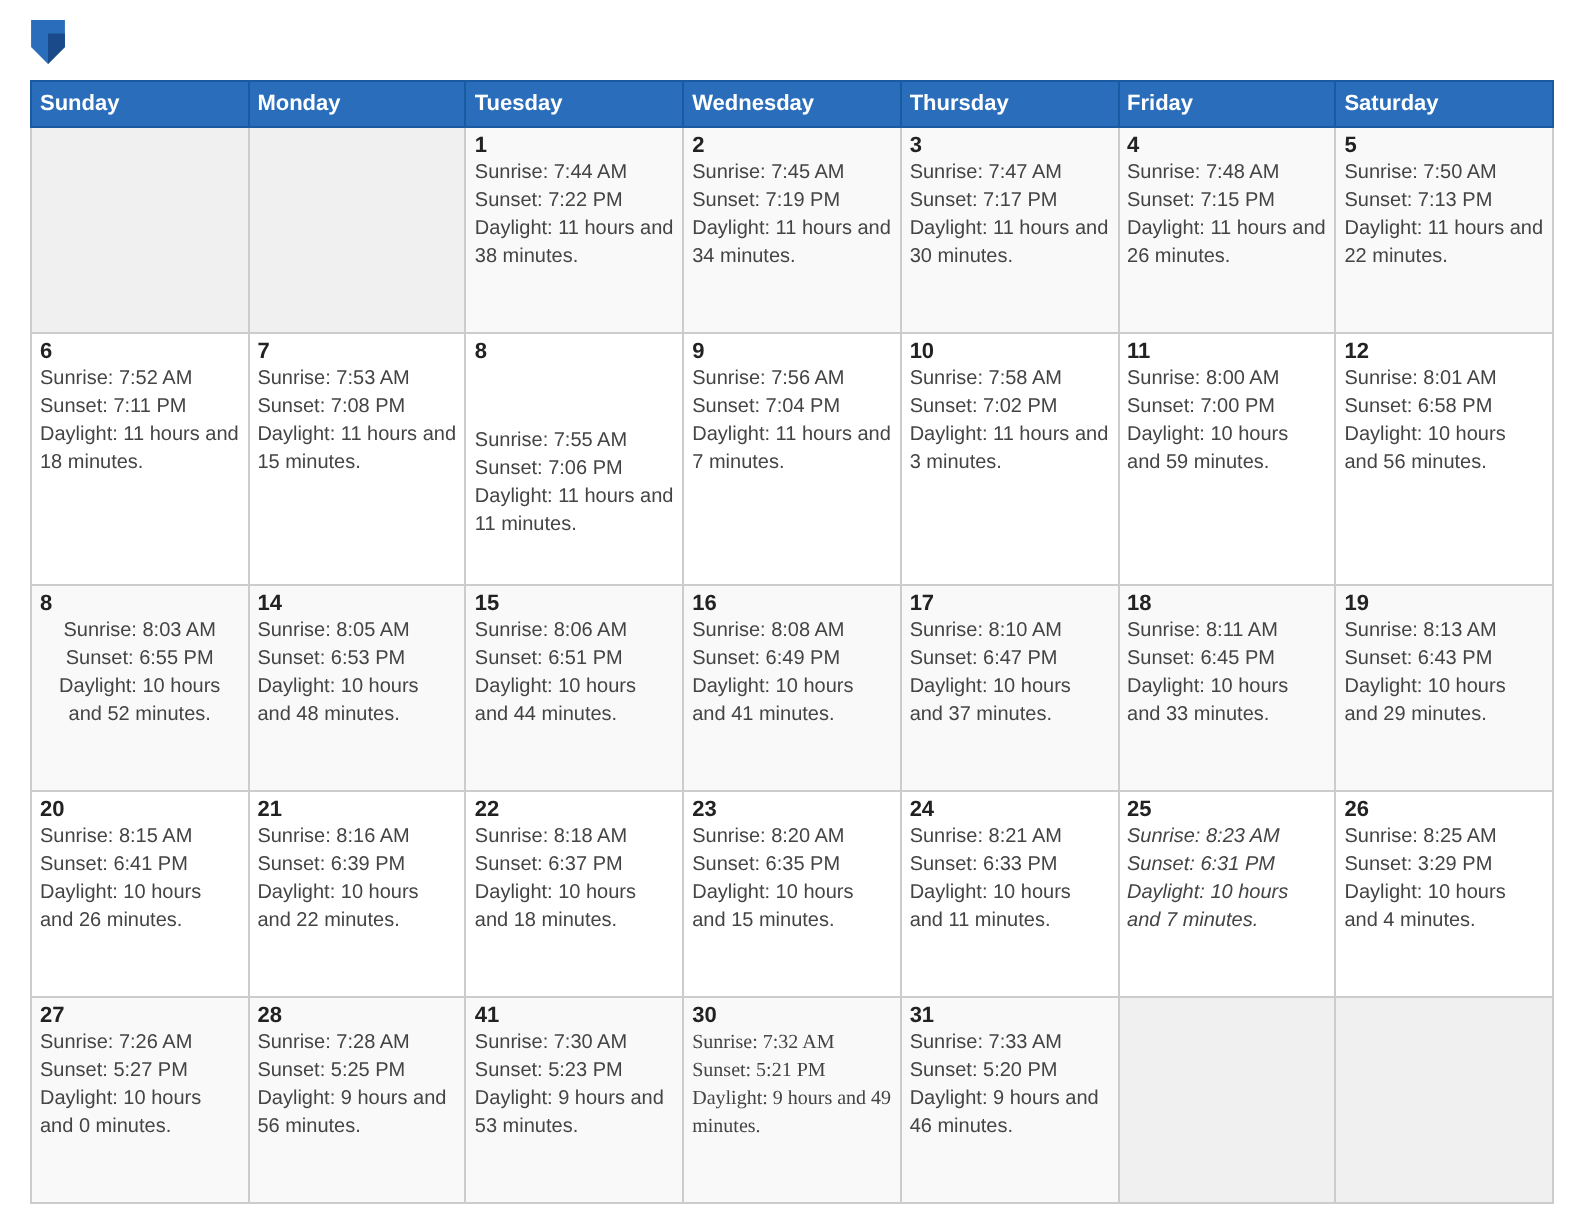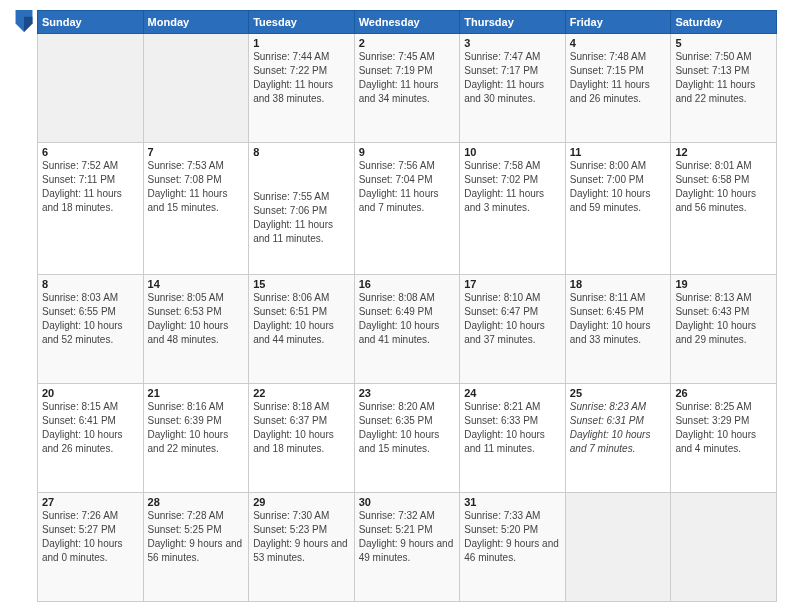--- a/index.html
+++ b/index.html
@@ -8,21 +8,21 @@
       height: 612px;
       font-family: Arial, sans-serif;
       background: #fff;
       overflow: hidden;
     }
     .page {
       width: 792px;
       height: 612px;
       padding: 10px 15px;
       display: flex;
-      flex-direction: row;
+      flex-direction: column;
     }
     .header {
       display: flex;
       justify-content: space-between;
       align-items: flex-start;
       margin-bottom: 8px;
     }
     .logo {
       display: flex;
       align-items: center;
@@ -210,21 +210,21 @@
           <td>
             <span class="day-num">12</span>
             <div class="day-info" style="white-space: pre-line;">Sunrise: 8:01 AM
 Sunset: 6:58 PM
 Daylight: 10 hours and 56 minutes.</div>
           </td>
         </tr>
         <tr>
           <td>
             <span class="day-num">8</span>
-            <div class="day-info" style="white-space: pre-line;">Sunrise: 8:03 AM
+            <div class="day-info" style="white-space: pre-line; text-align: center;">Sunrise: 8:03 AM
 Sunset: 6:55 PM
 Daylight: 10 hours and 52 minutes.</div>
           </td>
           <td>
             <span class="day-num">14</span>
             <div class="day-info" style="white-space: pre-line;">Sunrise: 8:05 AM
 Sunset: 6:53 PM
 Daylight: 10 hours and 48 minutes.</div>
           </td>
           <td>
@@ -309,28 +309,28 @@
 Sunset: 5:27 PM
 Daylight: 10 hours and 0 minutes.</div>
           </td>
           <td>
             <span class="day-num">28</span>
             <div class="day-info" style="white-space: pre-line;">Sunrise: 7:28 AM
 Sunset: 5:25 PM
 Daylight: 9 hours and 56 minutes.</div>
           </td>
           <td>
-            <span class="day-num">29</span>
+            <span class="day-num">41</span>
             <div class="day-info" style="white-space: pre-line;">Sunrise: 7:30 AM
 Sunset: 5:23 PM
 Daylight: 9 hours and 53 minutes.</div>
           </td>
           <td>
             <span class="day-num">30</span>
-            <div class="day-info" style="white-space: pre-line;">Sunrise: 7:32 AM
+            <div class="day-info" style="white-space: pre-line; font-family: Liberation Serif, serif;">Sunrise: 7:32 AM
 Sunset: 5:21 PM
 Daylight: 9 hours and 49 minutes.</div>
           </td>
           <td>
             <span class="day-num">31</span>
             <div class="day-info" style="white-space: pre-line;">Sunrise: 7:33 AM
 Sunset: 5:20 PM
 Daylight: 9 hours and 46 minutes.</div>
           </td>
           <td class="empty-cell"></td>

